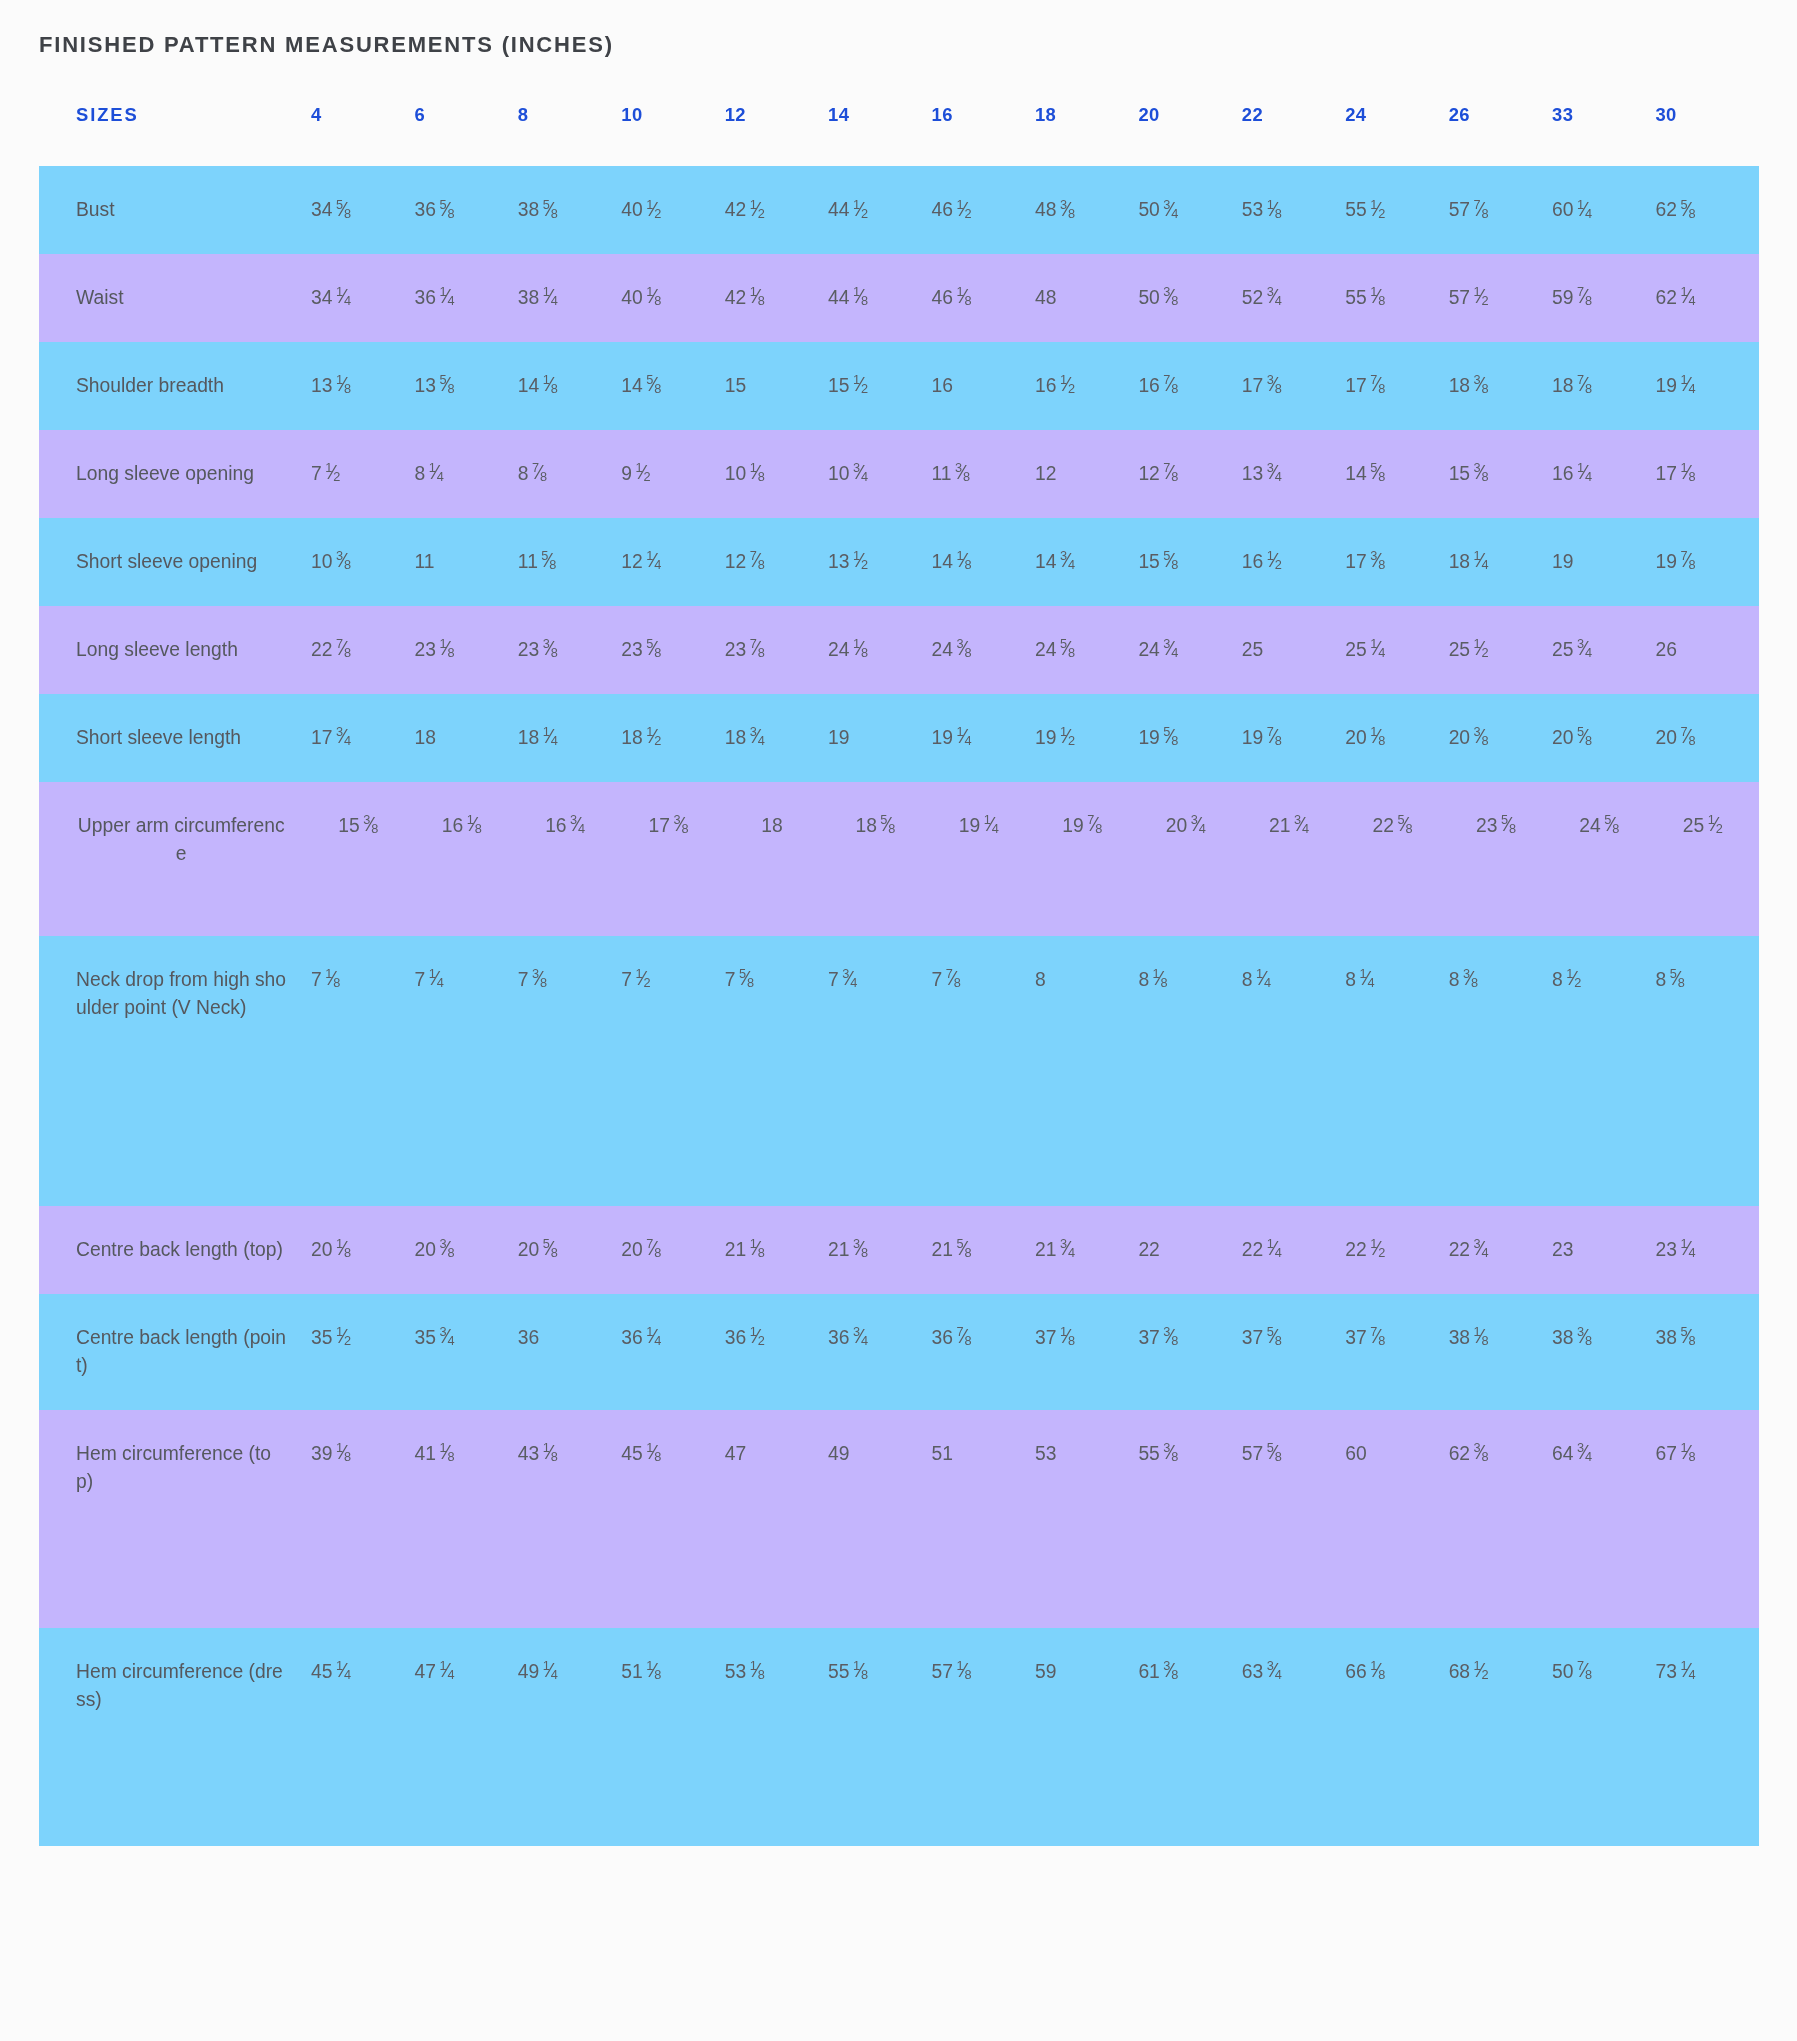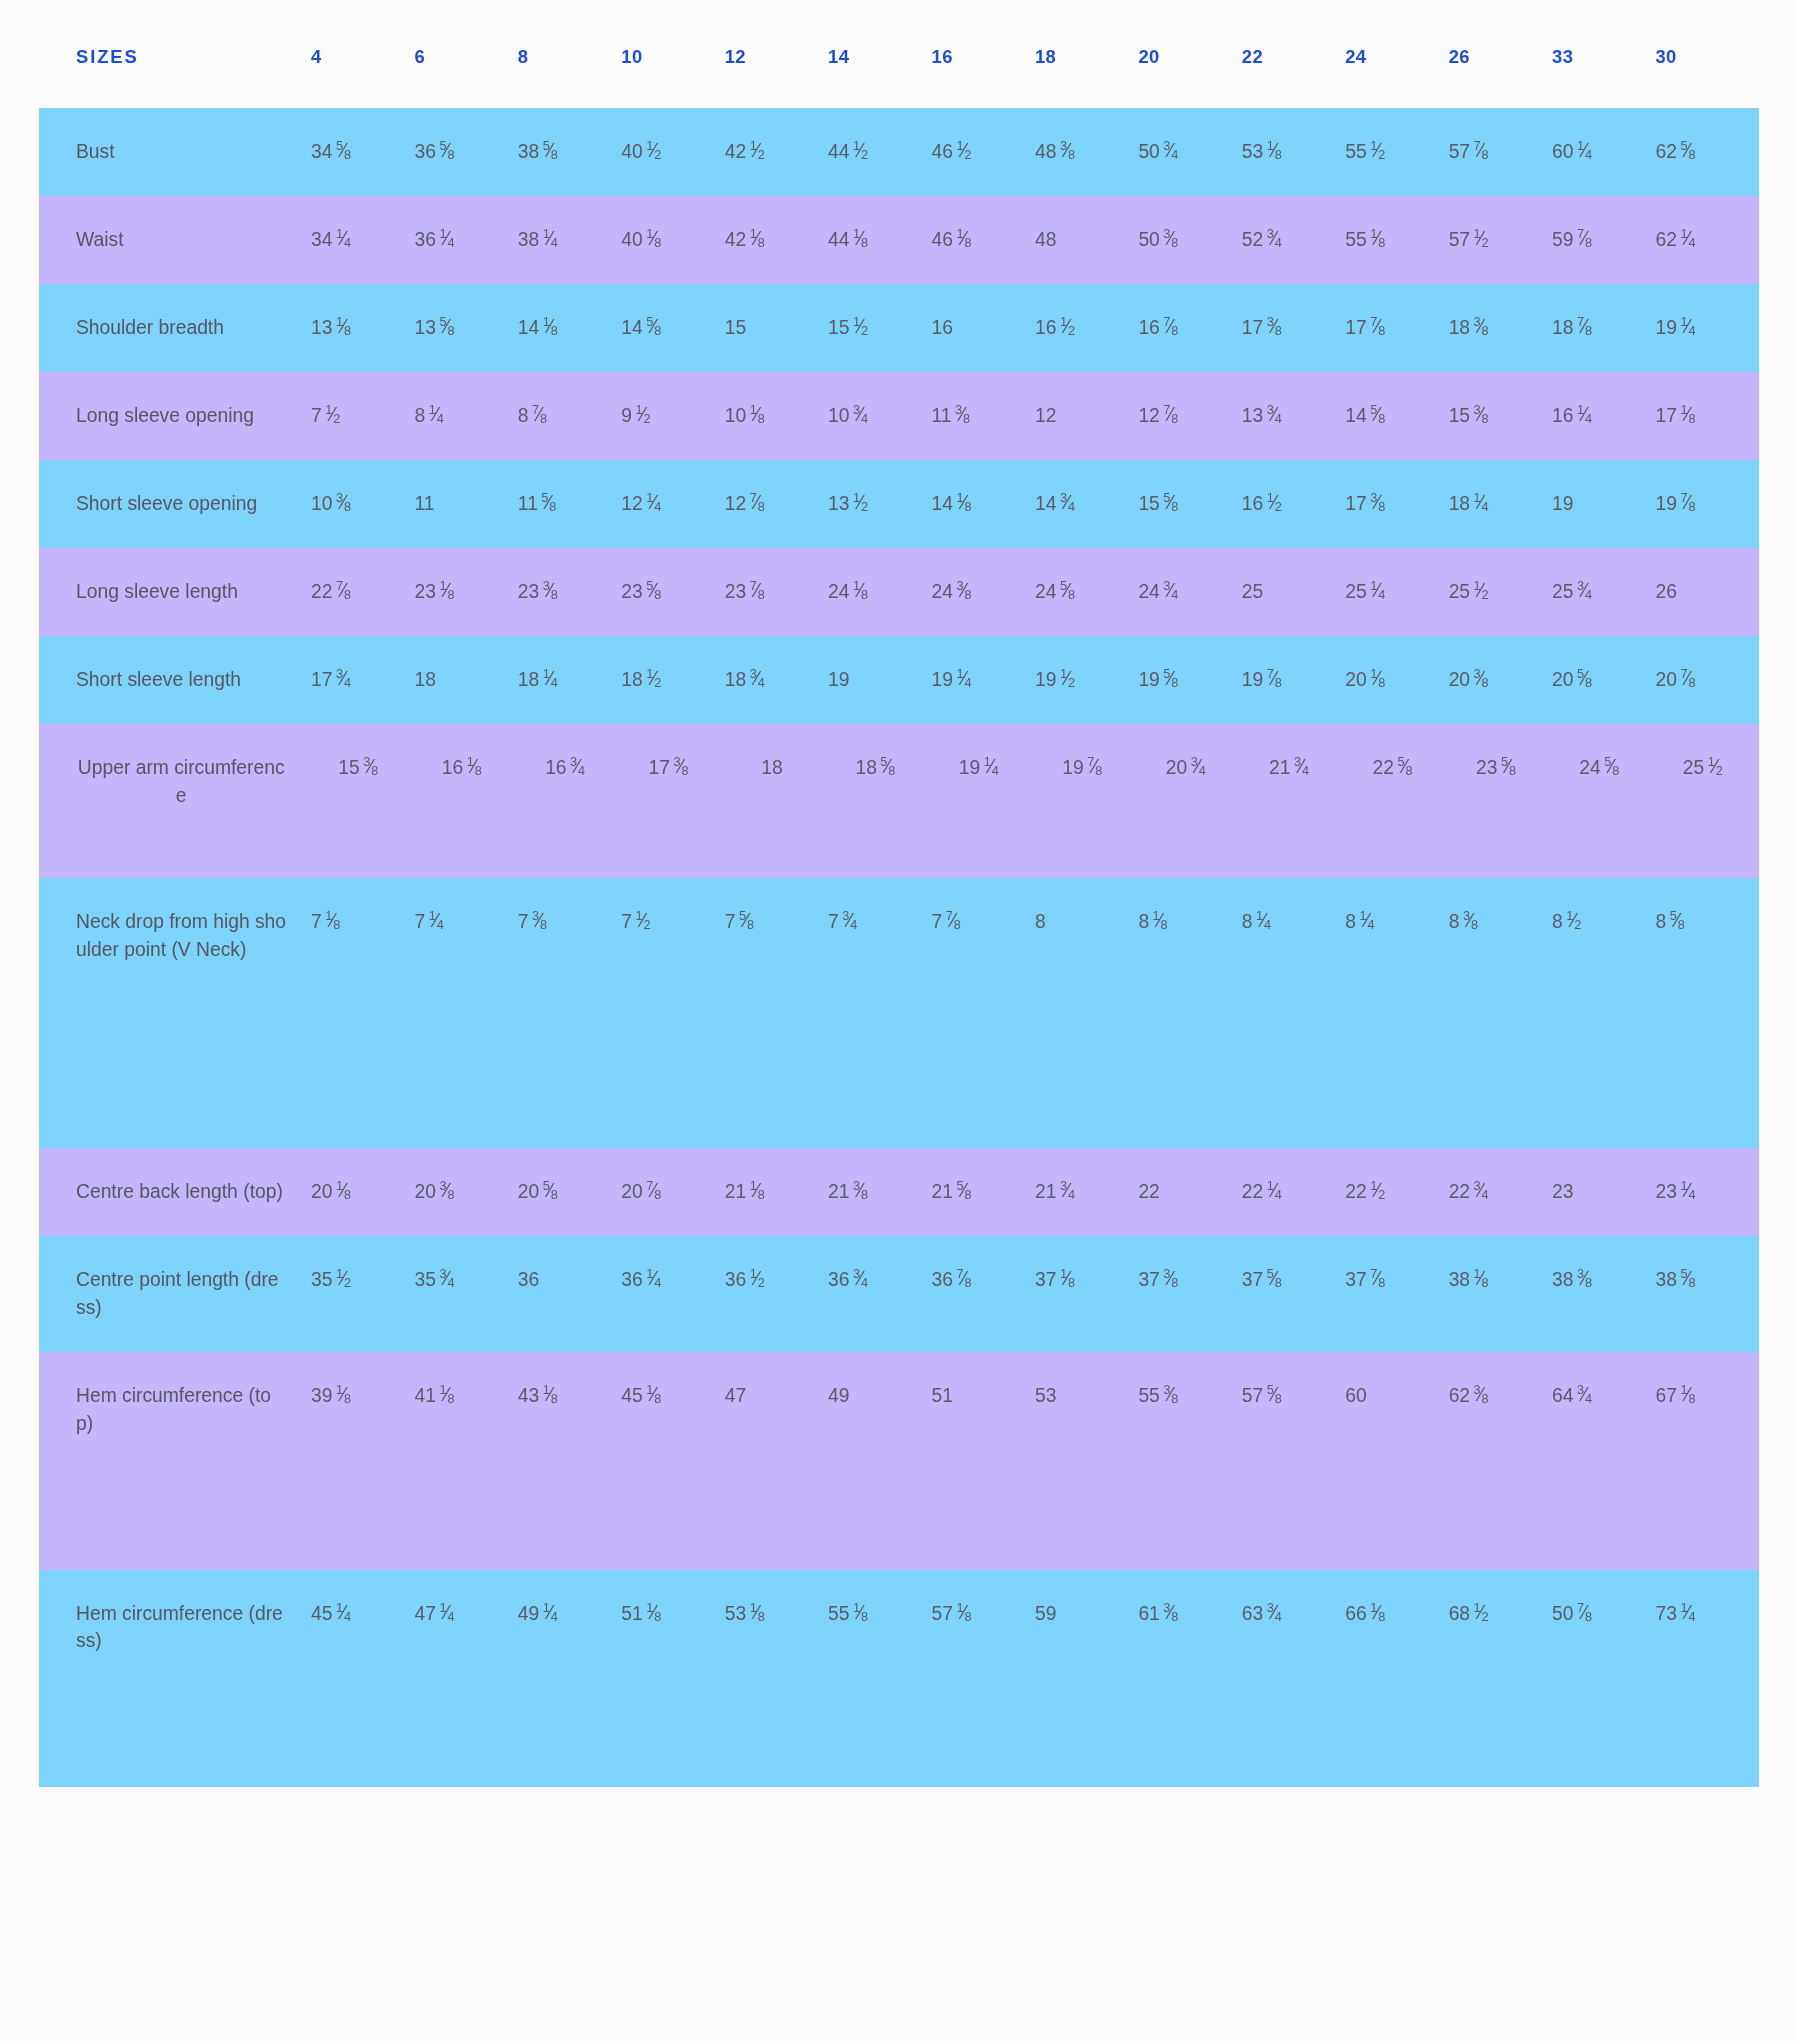--- a/index.html
+++ b/index.html
@@ -107,20 +107,21 @@
     vertical-align: -0.16em;
     letter-spacing: 0;
   }
   .whole { letter-spacing: 0; }
 </style>
 </head>
 <body>
 
 <div id="page">
 
+  <div class="title">FINISHED PATTERN MEASUREMENTS (INCHES)</div>
 
   <div class="table-wrap">
     <table class="measure">
       <colgroup>
         <col class="label-col">
       <col class="size-col">
           <col class="size-col">
           <col class="size-col">
           <col class="size-col">
           <col class="size-col">
@@ -318,21 +319,21 @@
             <td class="value"><span class="whole">21</span><span class="frac"><span class="num">5</span><span class="sol">⁄</span><span class="den">8</span></span></td>
             <td class="value"><span class="whole">21</span><span class="frac"><span class="num">3</span><span class="sol">⁄</span><span class="den">4</span></span></td>
             <td class="value"><span class="whole">22</span></td>
             <td class="value"><span class="whole">22</span><span class="frac"><span class="num">1</span><span class="sol">⁄</span><span class="den">4</span></span></td>
             <td class="value"><span class="whole">22</span><span class="frac"><span class="num">1</span><span class="sol">⁄</span><span class="den">2</span></span></td>
             <td class="value"><span class="whole">22</span><span class="frac"><span class="num">3</span><span class="sol">⁄</span><span class="den">4</span></span></td>
             <td class="value"><span class="whole">23</span></td>
             <td class="value"><span class="whole">23</span><span class="frac"><span class="num">1</span><span class="sol">⁄</span><span class="den">4</span></span></td>
           </tr>
           <tr class="alt">
-            <td class="row-label">Centre point length (dress)</td>
+            <td class="row-label">Centre back length (point)</td>
             <td class="value"><span class="whole">35</span><span class="frac"><span class="num">1</span><span class="sol">⁄</span><span class="den">2</span></span></td>
             <td class="value"><span class="whole">35</span><span class="frac"><span class="num">3</span><span class="sol">⁄</span><span class="den">4</span></span></td>
             <td class="value"><span class="whole">36</span></td>
             <td class="value"><span class="whole">36</span><span class="frac"><span class="num">1</span><span class="sol">⁄</span><span class="den">4</span></span></td>
             <td class="value"><span class="whole">36</span><span class="frac"><span class="num">1</span><span class="sol">⁄</span><span class="den">2</span></span></td>
             <td class="value"><span class="whole">36</span><span class="frac"><span class="num">3</span><span class="sol">⁄</span><span class="den">4</span></span></td>
             <td class="value"><span class="whole">36</span><span class="frac"><span class="num">7</span><span class="sol">⁄</span><span class="den">8</span></span></td>
             <td class="value"><span class="whole">37</span><span class="frac"><span class="num">1</span><span class="sol">⁄</span><span class="den">8</span></span></td>
             <td class="value"><span class="whole">37</span><span class="frac"><span class="num">3</span><span class="sol">⁄</span><span class="den">8</span></span></td>
             <td class="value"><span class="whole">37</span><span class="frac"><span class="num">5</span><span class="sol">⁄</span><span class="den">8</span></span></td>

